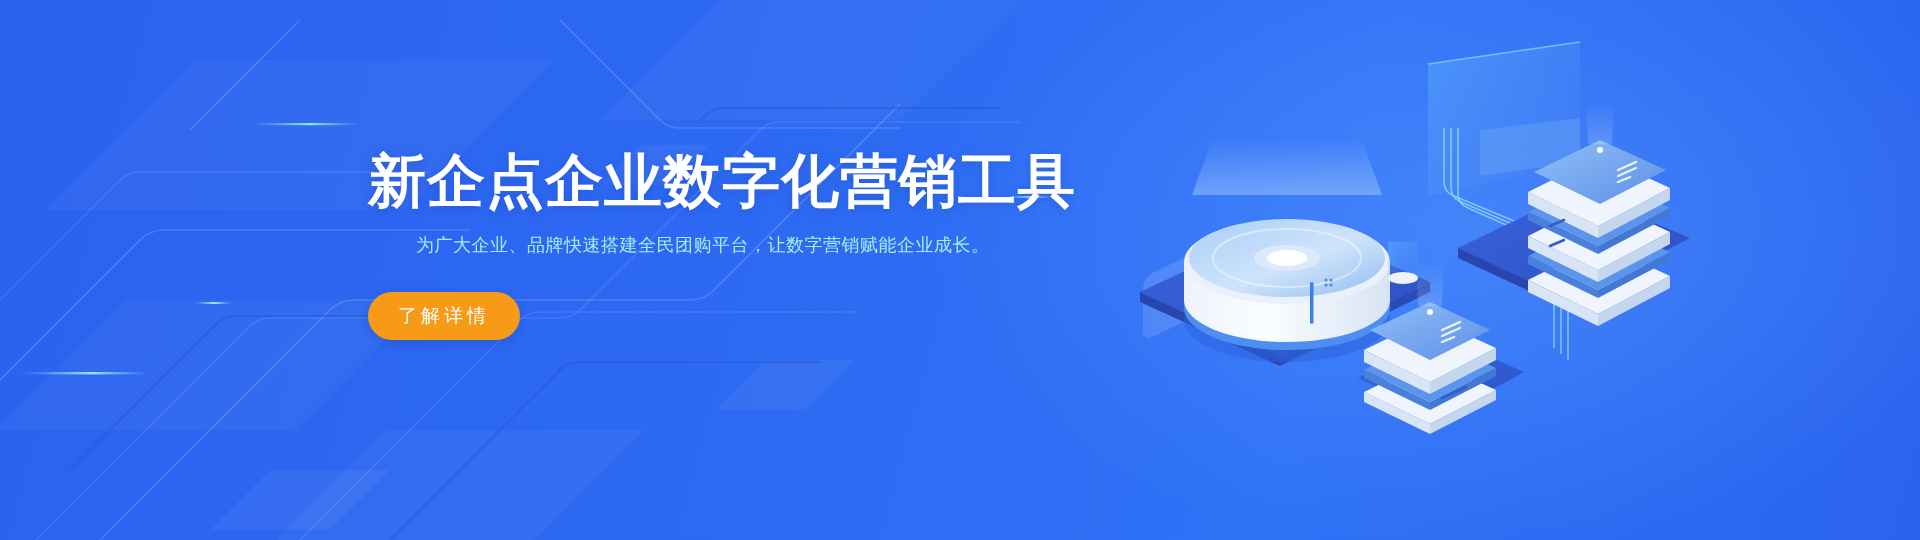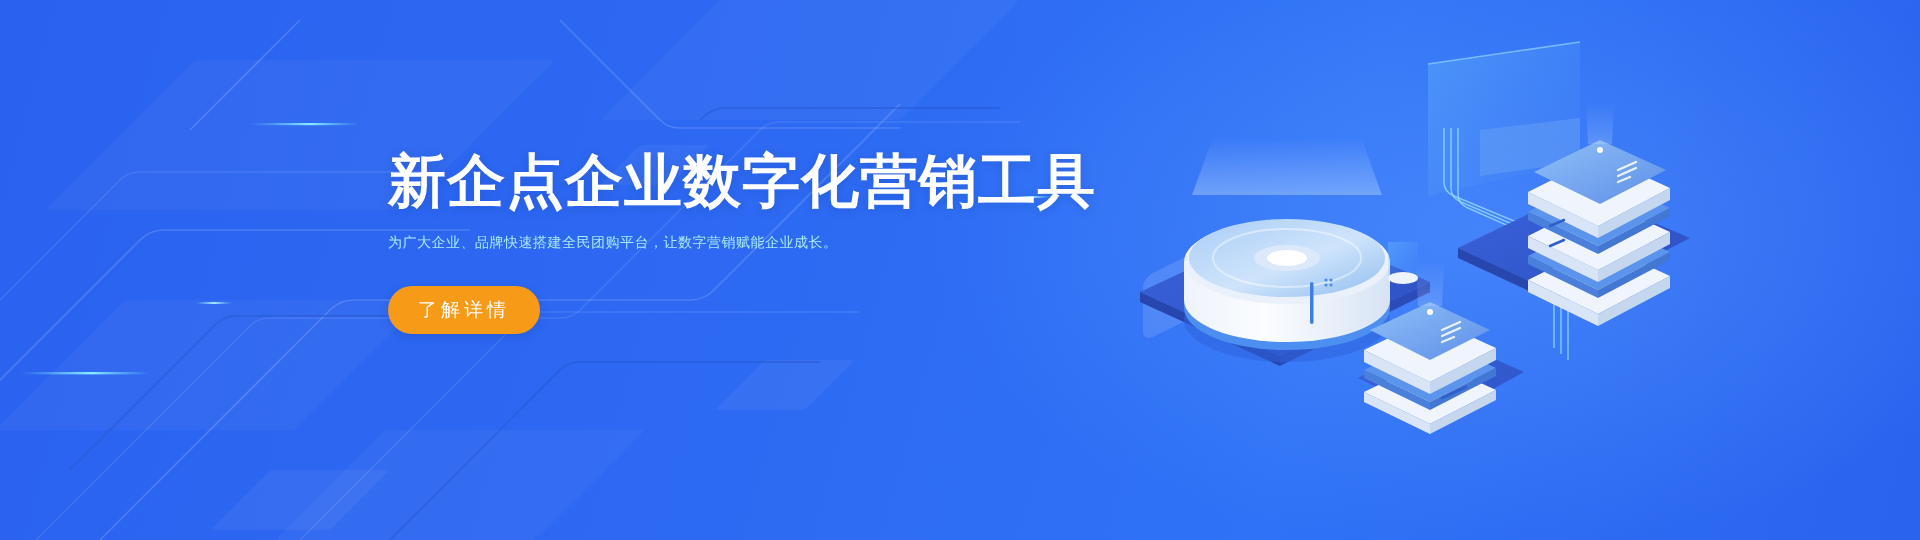--- a/index.html
+++ b/index.html
@@ -26,39 +26,40 @@
   .plate {
     position:absolute;
     background:rgba(255,255,255,0.035);
     transform:skewX(-45deg);
     border-radius:4px;
   }
 
   
   .content {
     position:absolute;
-    left:388px; top:150px;
+    left:368px; top:150px;
     width:760px;
   }
   .headline {
     font-size:58px;
     line-height:1.06;
     font-weight:bold;
     color:#ffffff;
     letter-spacing:1px;
     white-space:nowrap;
     text-shadow:0 2px 10px rgba(10,40,120,0.18);
   }
   .subhead {
     margin-top:22px;
-    font-size:14px;
+    font-size:18px;
     line-height:1.35;
     color:#a9ecf6;
     letter-spacing:0.5px;
     white-space:nowrap;
+    margin-left:48px;
   }
   .cta {
     display:inline-block;
     margin-top:34px;
     padding:11px 30px;
     background:#f79a18;
     color:#ffffff;
     font-size:19px;
     letter-spacing:4px;
     border:none;

